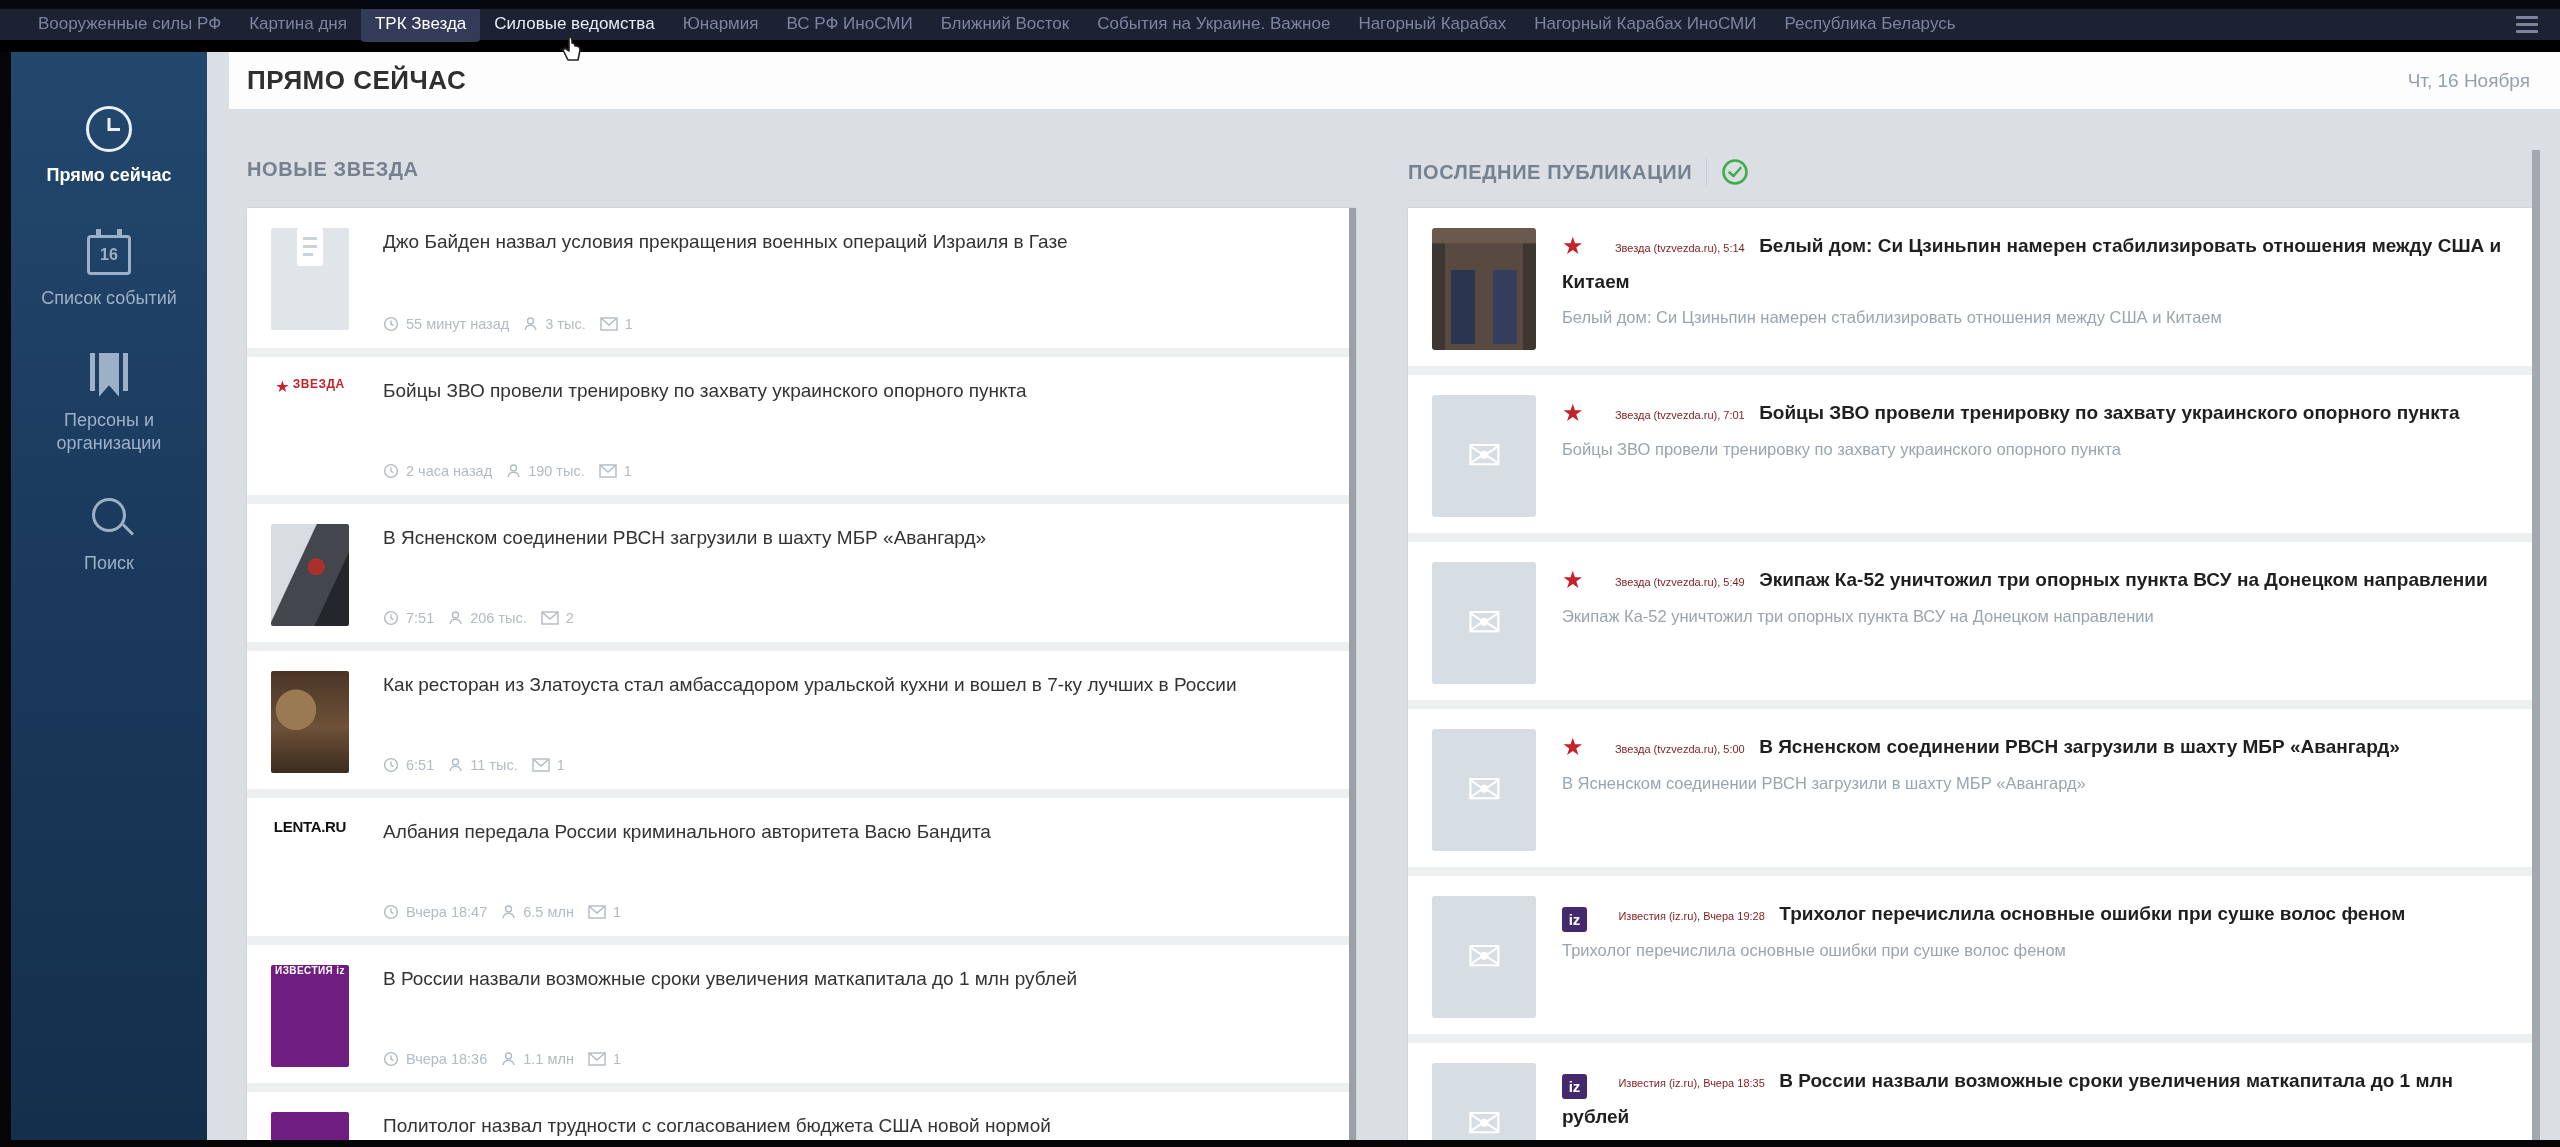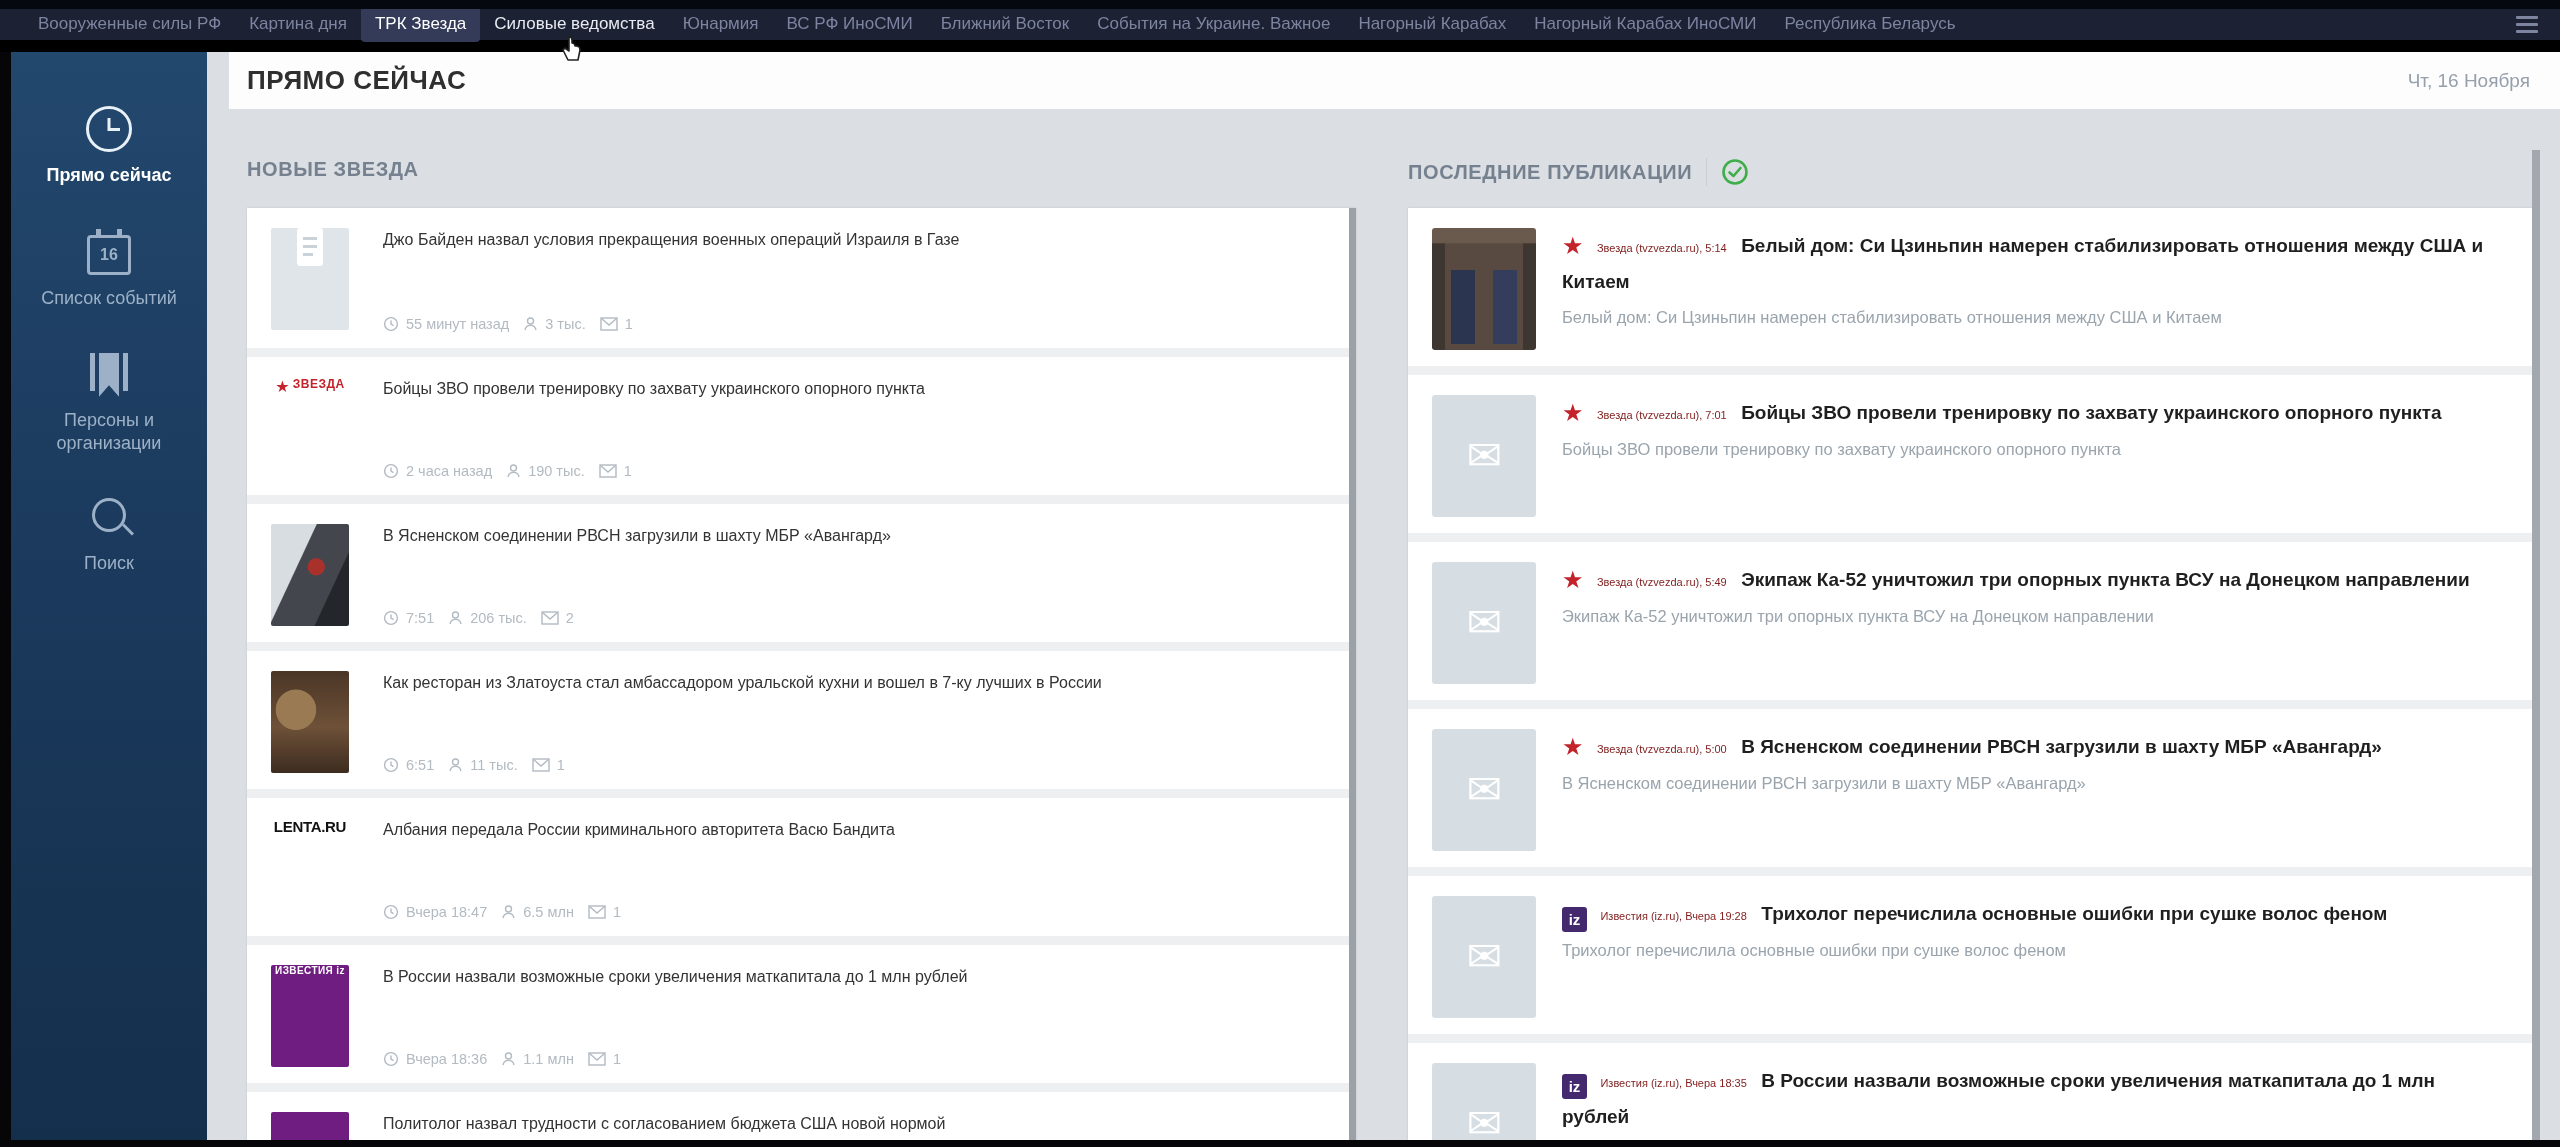--- a/index.html
+++ b/index.html
@@ -86,38 +86,38 @@
       linear-gradient(115deg,#d8dde2 0 36%,#43474d 37% 72%,#23262a 73%),#23262a; }
   .thumb[data-variant="restaurant"] { background:
       radial-gradient(circle at 32% 38%, #9a7a52 0 24%, rgba(0,0,0,0) 25%),
       linear-gradient(180deg,#4a3526 0%,#6e5138 55%,#3c2c1f 100%); }
   .thumb[data-variant="lenta"] { background:#fff; }
   .thumb[data-variant="lenta"] .thumb-label { color:#121212; font-weight:800; font-size:15px; letter-spacing:-.3px; }
   .thumb[data-variant="izvestia"] { background:#6f1d80; }
   .thumb[data-variant="izvestia"] .thumb-label { color:#fff; font-weight:700; font-size:10px; letter-spacing:.4px; white-space:nowrap; }
 
   .event-body { display:flex; flex-direction:column; justify-content:space-between; min-height:102px; flex:1; }
-  .event-title { font-size:16px; color:#333; font-weight:500; line-height:1.45; max-width:980px; }
+  .event-title { font-size:19px; color:#333; font-weight:500; line-height:1.45; max-width:980px; }
   .event-meta { display:flex; align-items:center; gap:14px; color:#b2bac2; font-size:14.5px; }
   .meta { display:flex; align-items:center; gap:7px; }
   .meta svg { display:block; }
 
   
   .pub-thumb { flex:none; width:104px; height:122px; margin-right:26px; border-radius:3px;
     display:flex; align-items:center; justify-content:center; background:#d7dee3; }
   .pub-thumb[data-variant="envelope"] .thumb-icon::before { content:"✉"; color:#ffffff; font-size:42px; line-height:1; }
   .pub-thumb[data-variant="photo-leaders"] { background-color:#584a40;
     background-image:linear-gradient(180deg,#6a5a4e 0 12%,rgba(0,0,0,0) 13%),
       linear-gradient(#2c3550,#2c3550),linear-gradient(#343e5c,#343e5c),
       linear-gradient(90deg,#3e3630 0 12%,rgba(0,0,0,0) 13% 87%,#3e3630 88%);
     background-size:100% 100%,24px 74px,24px 74px,100% 100%;
     background-position:0 0,24% 88%,76% 88%,0 0; background-repeat:no-repeat; }
   .pub-text { flex:1; }
   .pub-head { line-height:1.85; }
-  .src-ic { display:inline-block; vertical-align:-2px; margin-right:9px; }
+  .src-ic { display:inline-block; vertical-align:-2px; margin-right:27px; }
   .src-ic[data-variant="zvezda-star"]::before { content:"★"; color:#c4232b; font-size:24px; line-height:1; }
   .src-ic[data-variant="iz"] { width:25px; height:25px; background:#44296e; border-radius:3px; color:#fff;
     font-weight:700; font-size:15px; text-align:center; line-height:25px; vertical-align:-5px; }
   .pub-src { color:#7f1d1d; font-size:11px; margin-right:10px;margin-top:28px; }
   .pub-title { color:#1f1f1f; font-size:19px; font-weight:700; }
   .pub-sub { color:#9aa4ad; font-size:16.5px; margin-top:7px; line-height:1.4; }
 
   
   .cursor { position:absolute; left:560px; top:34px; z-index:50; pointer-events:none; }
 </style>

